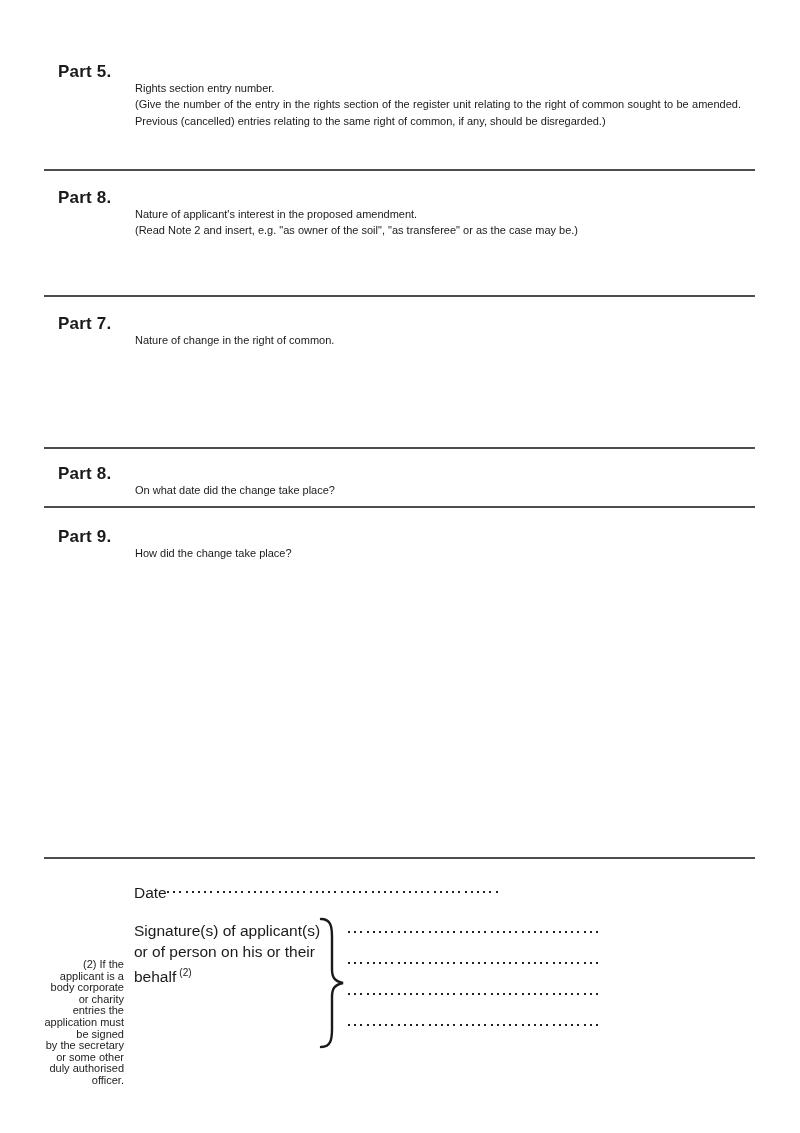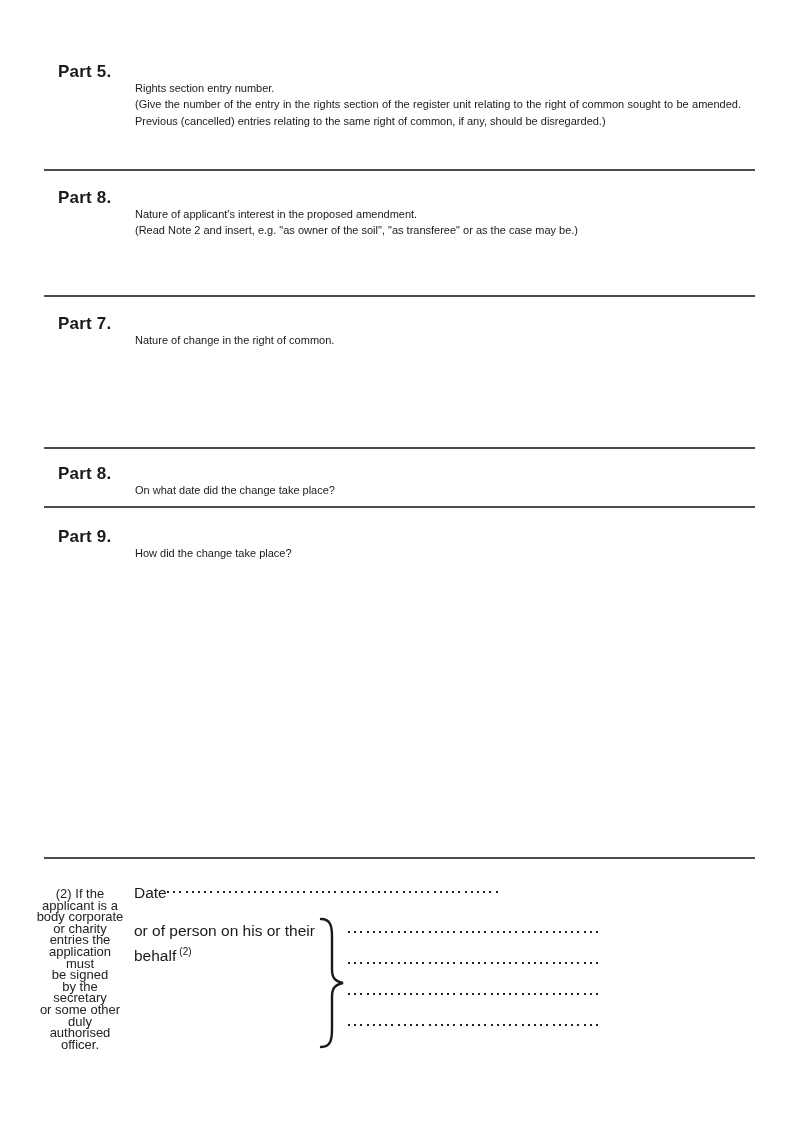--- a/index.html
+++ b/index.html
@@ -69,24 +69,24 @@
     height: 134px;
   }
   .sig-line {
     position: absolute;
     left: 348px;
     width: 254px;
   }
   .side-note {
     position: absolute;
     left: 36px;
-    top: 888px;
+    top: 959px;
     width: 88px;
-    text-align: center;
-    font-size: 13px;
+    text-align: right;
+    font-size: 11px;
     line-height: 11.6px;
     color: #222222;
   }
 </style>
 </head>
 <body>
 
 <div class="page">
 
   <div class="part" style="top:62px">
@@ -135,20 +135,21 @@
   </div>
 
   <div class="rule" style="top:857px"></div>
 
   <div class="date-row">
     <span>Date</span>
     <span class="dotted date-dotted"></span>
   </div>
 
   <div class="sig-label">
+    <div>Signature(s) of applicant(s)</div>
     <div>or of person on his or their</div>
     <div><span>behalf</span> <sup>(2)</sup></div>
   </div>
 
   <svg class="sig-brace" viewBox="0 0 28 134">
     <path d="M3 3 C 13 3, 14 11, 14 21 L 14 53 C 14 61, 16 65, 25 67 C 16 69, 14 73, 14 81 L 14 113 C 14 123, 13 131, 3 131" fill="none" stroke="#1a1a1a" stroke-width="2.4" stroke-linecap="round"></path>
   </svg>
 
   <div class="dotted sig-line" style="top:931px"></div>
   <div class="dotted sig-line" style="top:962px"></div>

